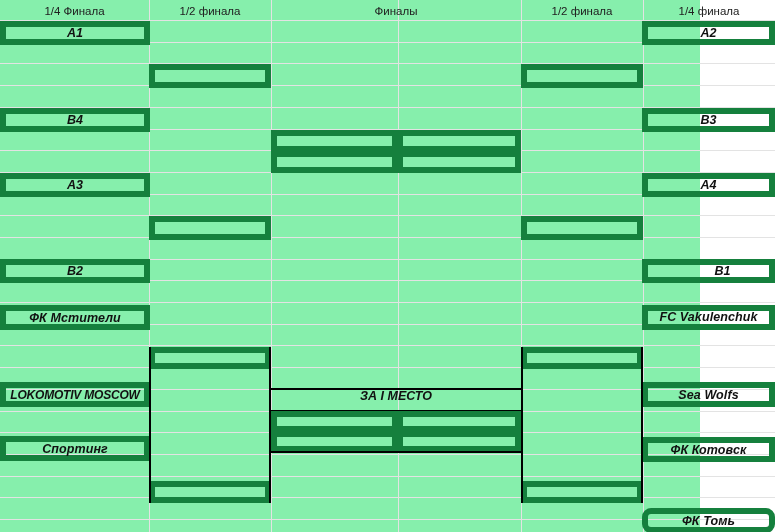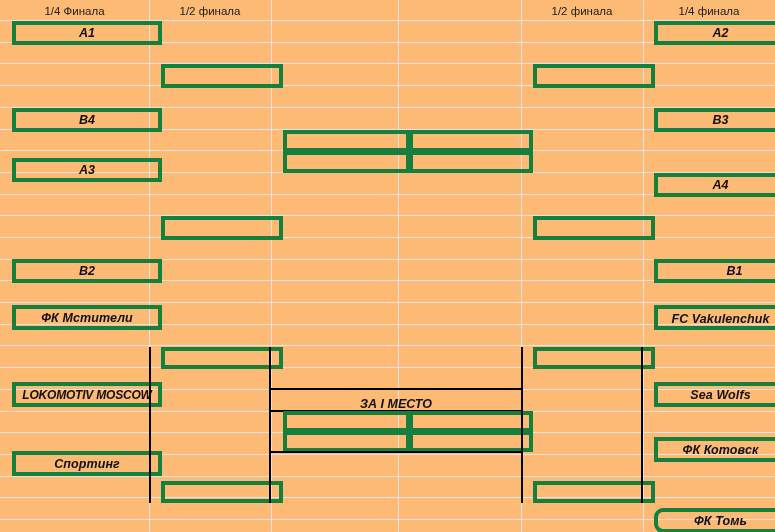--- a/index.html
+++ b/index.html
@@ -3,22 +3,22 @@
 <meta charset="utf-8">
 <style>
   html,body{margin:0;padding:0;background:#ffffff;}
   body{
     font-family:"Liberation Sans","DejaVu Sans",sans-serif;
     width:775px;height:532px;overflow:hidden;
     -webkit-font-smoothing:antialiased;
   }
   #sheet{
     position:relative;
-    width:775px;height:532px;
-    background:#fdba74;
+    width:700px;height:532px;
+    background:#86efac;
   }
   
   .gridline-h{
     position:absolute;left:0;width:775px;height:1px;
     background:#e3e3e3;
   }
   .gridline-v{
     position:absolute;top:0;height:532px;width:1px;
     background:#e3e3e3;
   }
@@ -29,23 +29,22 @@
     color:#202020;
     text-align:center;
     line-height:15px;
     white-space:nowrap;
     overflow:hidden;
   }
   
   .box{
     position:absolute;
     box-sizing:border-box;
-    border:4px solid #15803d;
+    border:6px solid #15803d;
     background:transparent;
-    margin-left:12px;
   }
   .box.team{
     display:flex;align-items:center;justify-content:center;
   }
   .box .lbl{
     font-size:12.5px;
     font-weight:bold;
     font-style:italic;
     color:#111111;
     letter-spacing:.1px;
@@ -55,21 +54,21 @@
     padding:0 3px;
     line-height:14px;
   }
   .box .lbl.tight{font-size:12px;letter-spacing:-.2px;padding:0 1px;}
   
   .hrule{position:absolute;height:2px;background:#000;}
   .vrule{position:absolute;width:2px;background:#000;}
   
   .titlecell{
     position:absolute;
-    display:flex;align-items:flex-end;justify-content:center;
+    display:flex;align-items:flex-start;justify-content:center;
     font-size:12.5px;font-weight:bold;font-style:italic;color:#111;
     white-space:nowrap;
   }
 </style>
 </head>
 <body>
 
 <div id="sheet">
 
   <div id="grid-h">
@@ -102,30 +101,31 @@
   <div id="grid-v">
       <div class="gridline-v" style="left: 149px;"></div>
       <div class="gridline-v" style="left: 271px;"></div>
       <div class="gridline-v" style="left: 398px;"></div>
       <div class="gridline-v" style="left: 521px;"></div>
       <div class="gridline-v" style="left: 643px;"></div>
     </div>
 
   <div class="hdr" style="left:0px;top:4px;width:149px;">1/4 Финала</div>
   <div class="hdr" style="left:149px;top:4px;width:122px;">1/2 финала</div>
+  <div class="hdr" style="left:271px;top:4px;width:250px;">Финалы</div>
   <div class="hdr" style="left:521px;top:4px;width:122px;">1/2 финала</div>
   <div class="hdr" style="left:643px;top:4px;width:132px;">1/4 финала</div>
 
   <div class="box team" style="left:0px;top:21px;width:150px;height:24px;">
     <span class="lbl">A1</span>
   </div>
   <div class="box team" style="left:0px;top:108px;width:150px;height:24px;">
     <span class="lbl">B4</span>
   </div>
-  <div class="box team" style="left:0px;top:158px;width:150px;height:24px;">
+  <div class="box team" style="left:0px;top:173px;width:150px;height:24px;">
     <span class="lbl">A3</span>
   </div>
   <div class="box team" style="left:0px;top:259px;width:150px;height:24px;text-align:center;">
     <span class="lbl">B2</span>
   </div>
 
   <div class="box team" style="left:642px;top:21px;width:133px;height:24px;">
     <span class="lbl">A2</span>
   </div>
   <div class="box team" style="left:642px;top:108px;width:133px;height:24px;">
@@ -164,21 +164,21 @@
   <div class="box team" style="left:397px;top:151px;width:124px;height:22px;">
     <span class="lbl"></span>
   </div>
 
   <div class="box team" style="left:0px;top:305px;width:150px;height:25px;">
     <span class="lbl">ФК Мстители</span>
   </div>
   <div class="box team" style="left:0px;top:382px;width:150px;height:25px;">
     <span class="lbl tight">LOKOMOTIV MOSCOW</span>
   </div>
-  <div class="box team" style="left:0px;top:451px;width:150px;height:25px;">
+  <div class="box team" style="left:0px;top:436px;width:150px;height:25px;">
     <span class="lbl">Спортинг</span>
   </div>
 
   <div class="box team" style="left:642px;top:305px;width:133px;height:25px;align-items:flex-end;">
     <span class="lbl">FC Vakulenchuk</span>
   </div>
   <div class="box team" style="left:642px;top:382px;width:133px;height:25px;">
     <span class="lbl">Sea Wolfs</span>
   </div>
   <div class="box team" style="left:642px;top:437px;width:133px;height:25px;">

